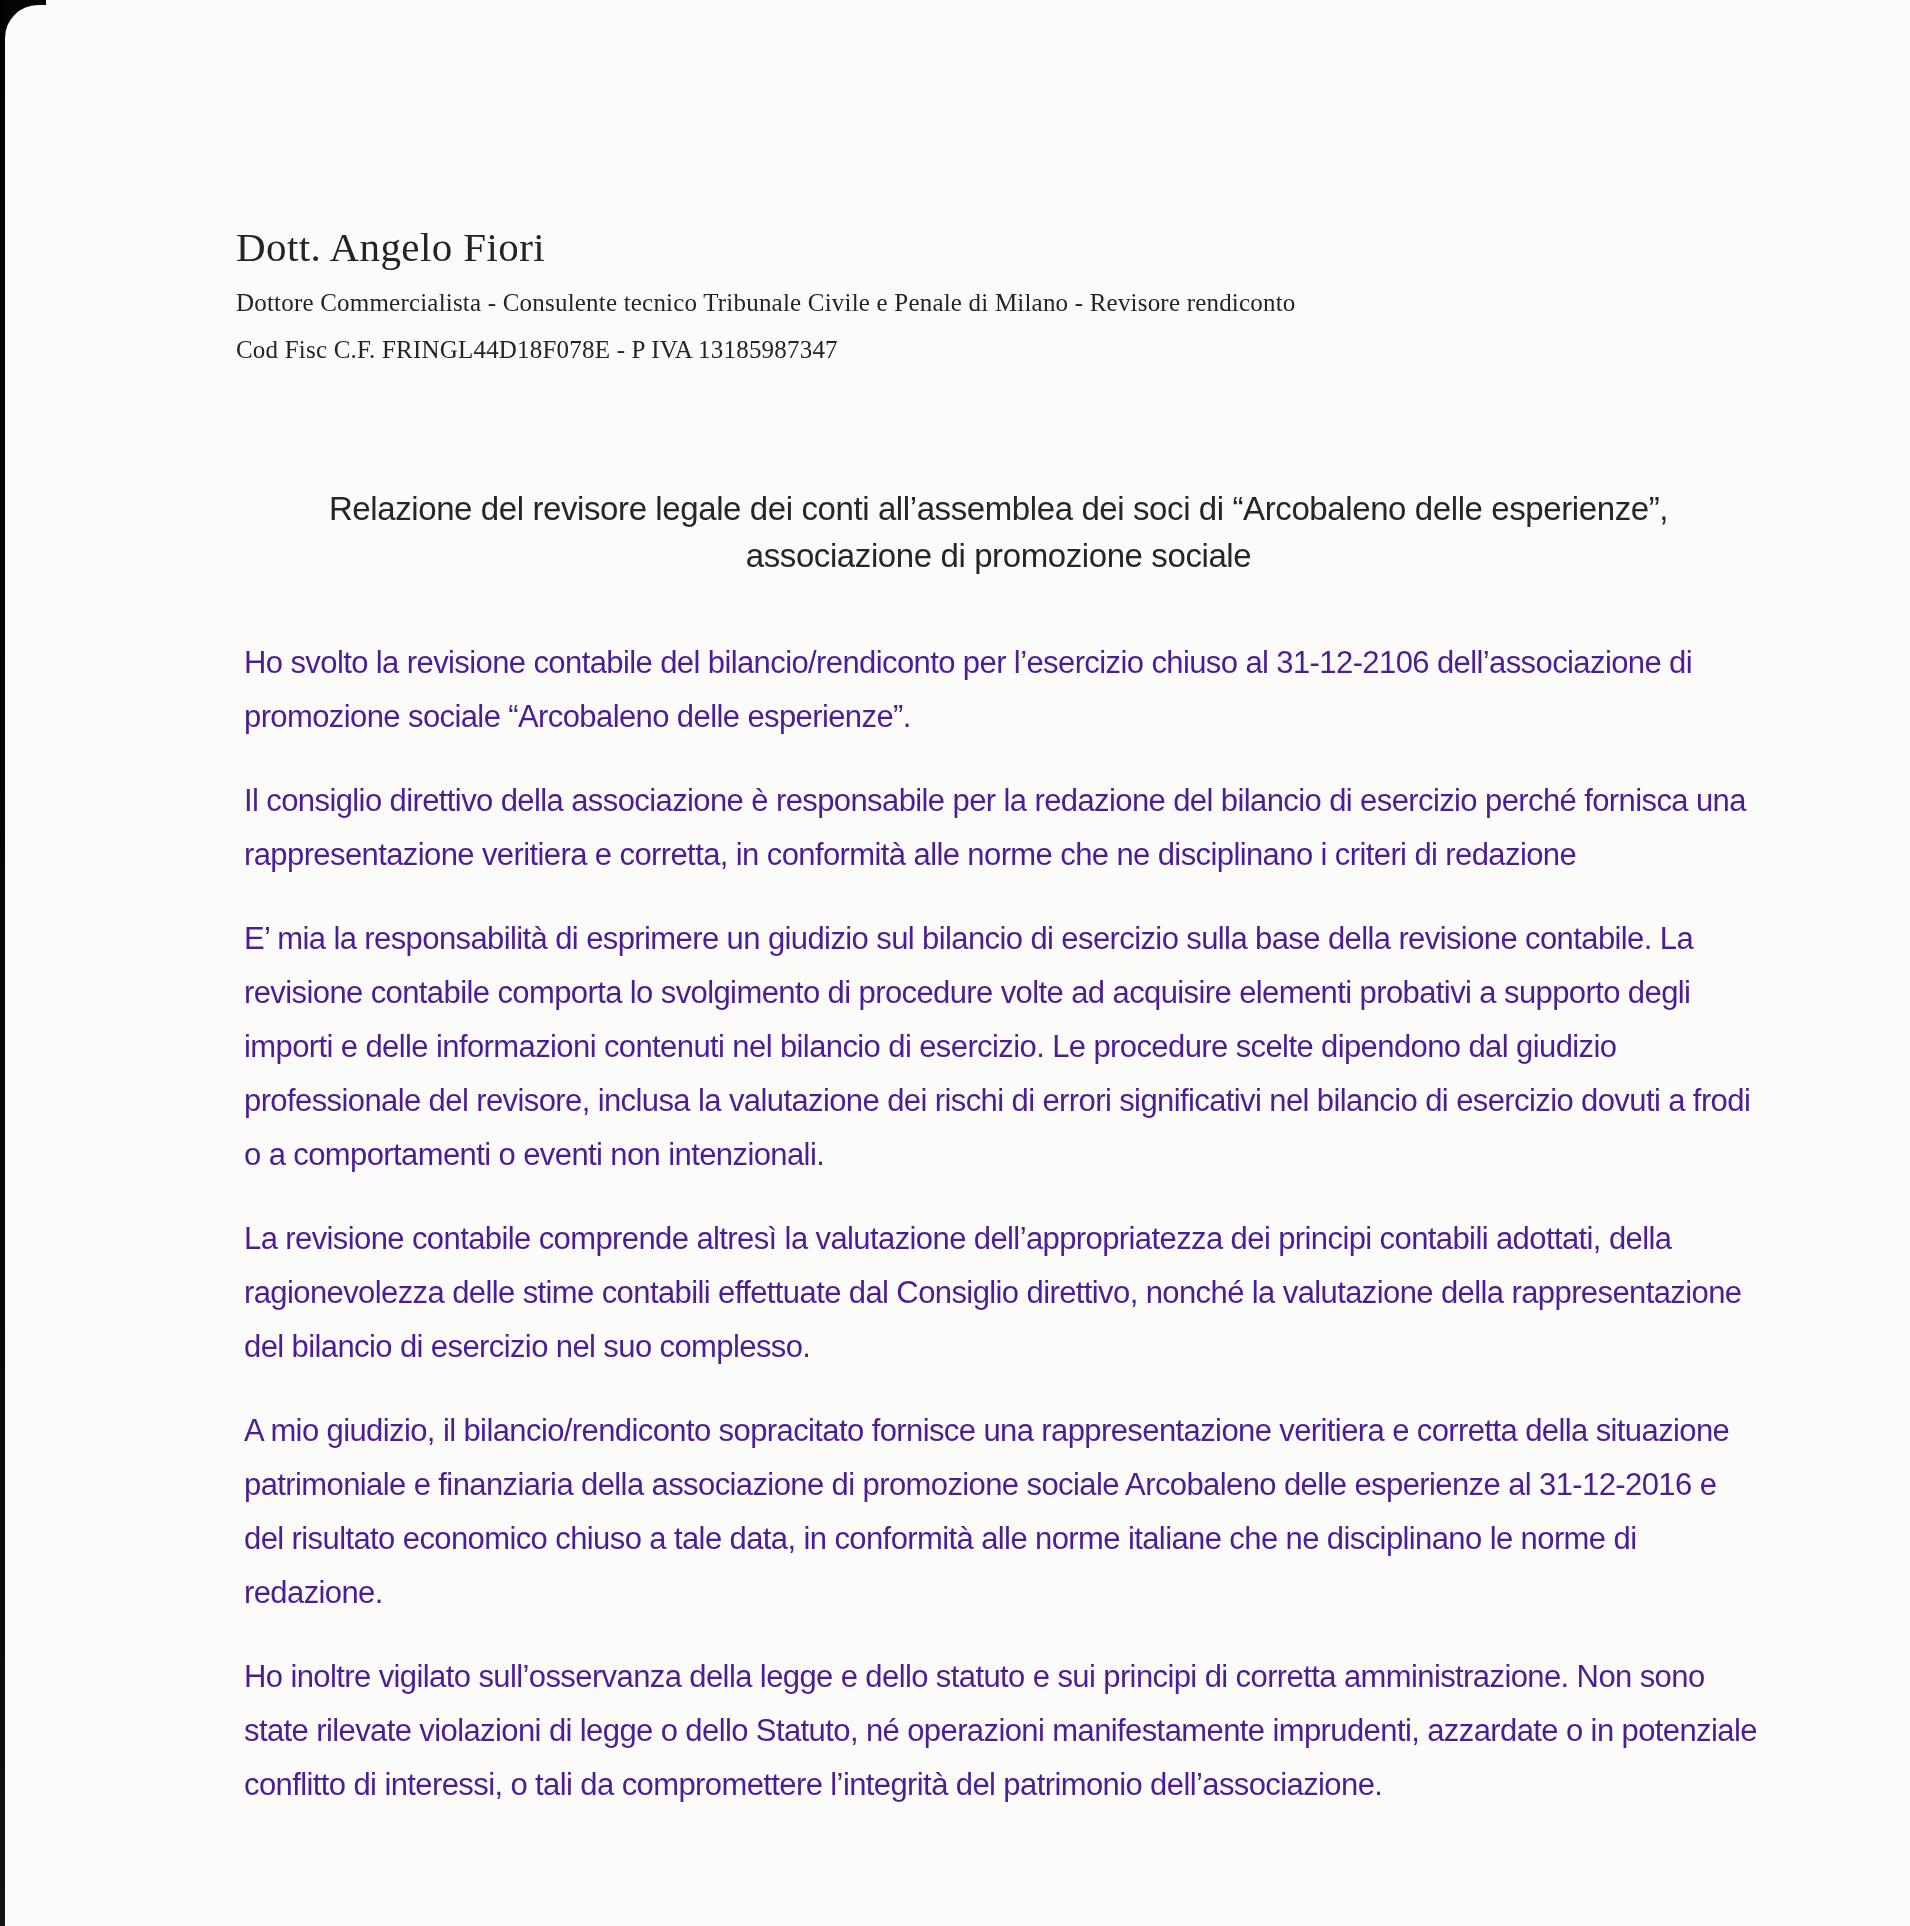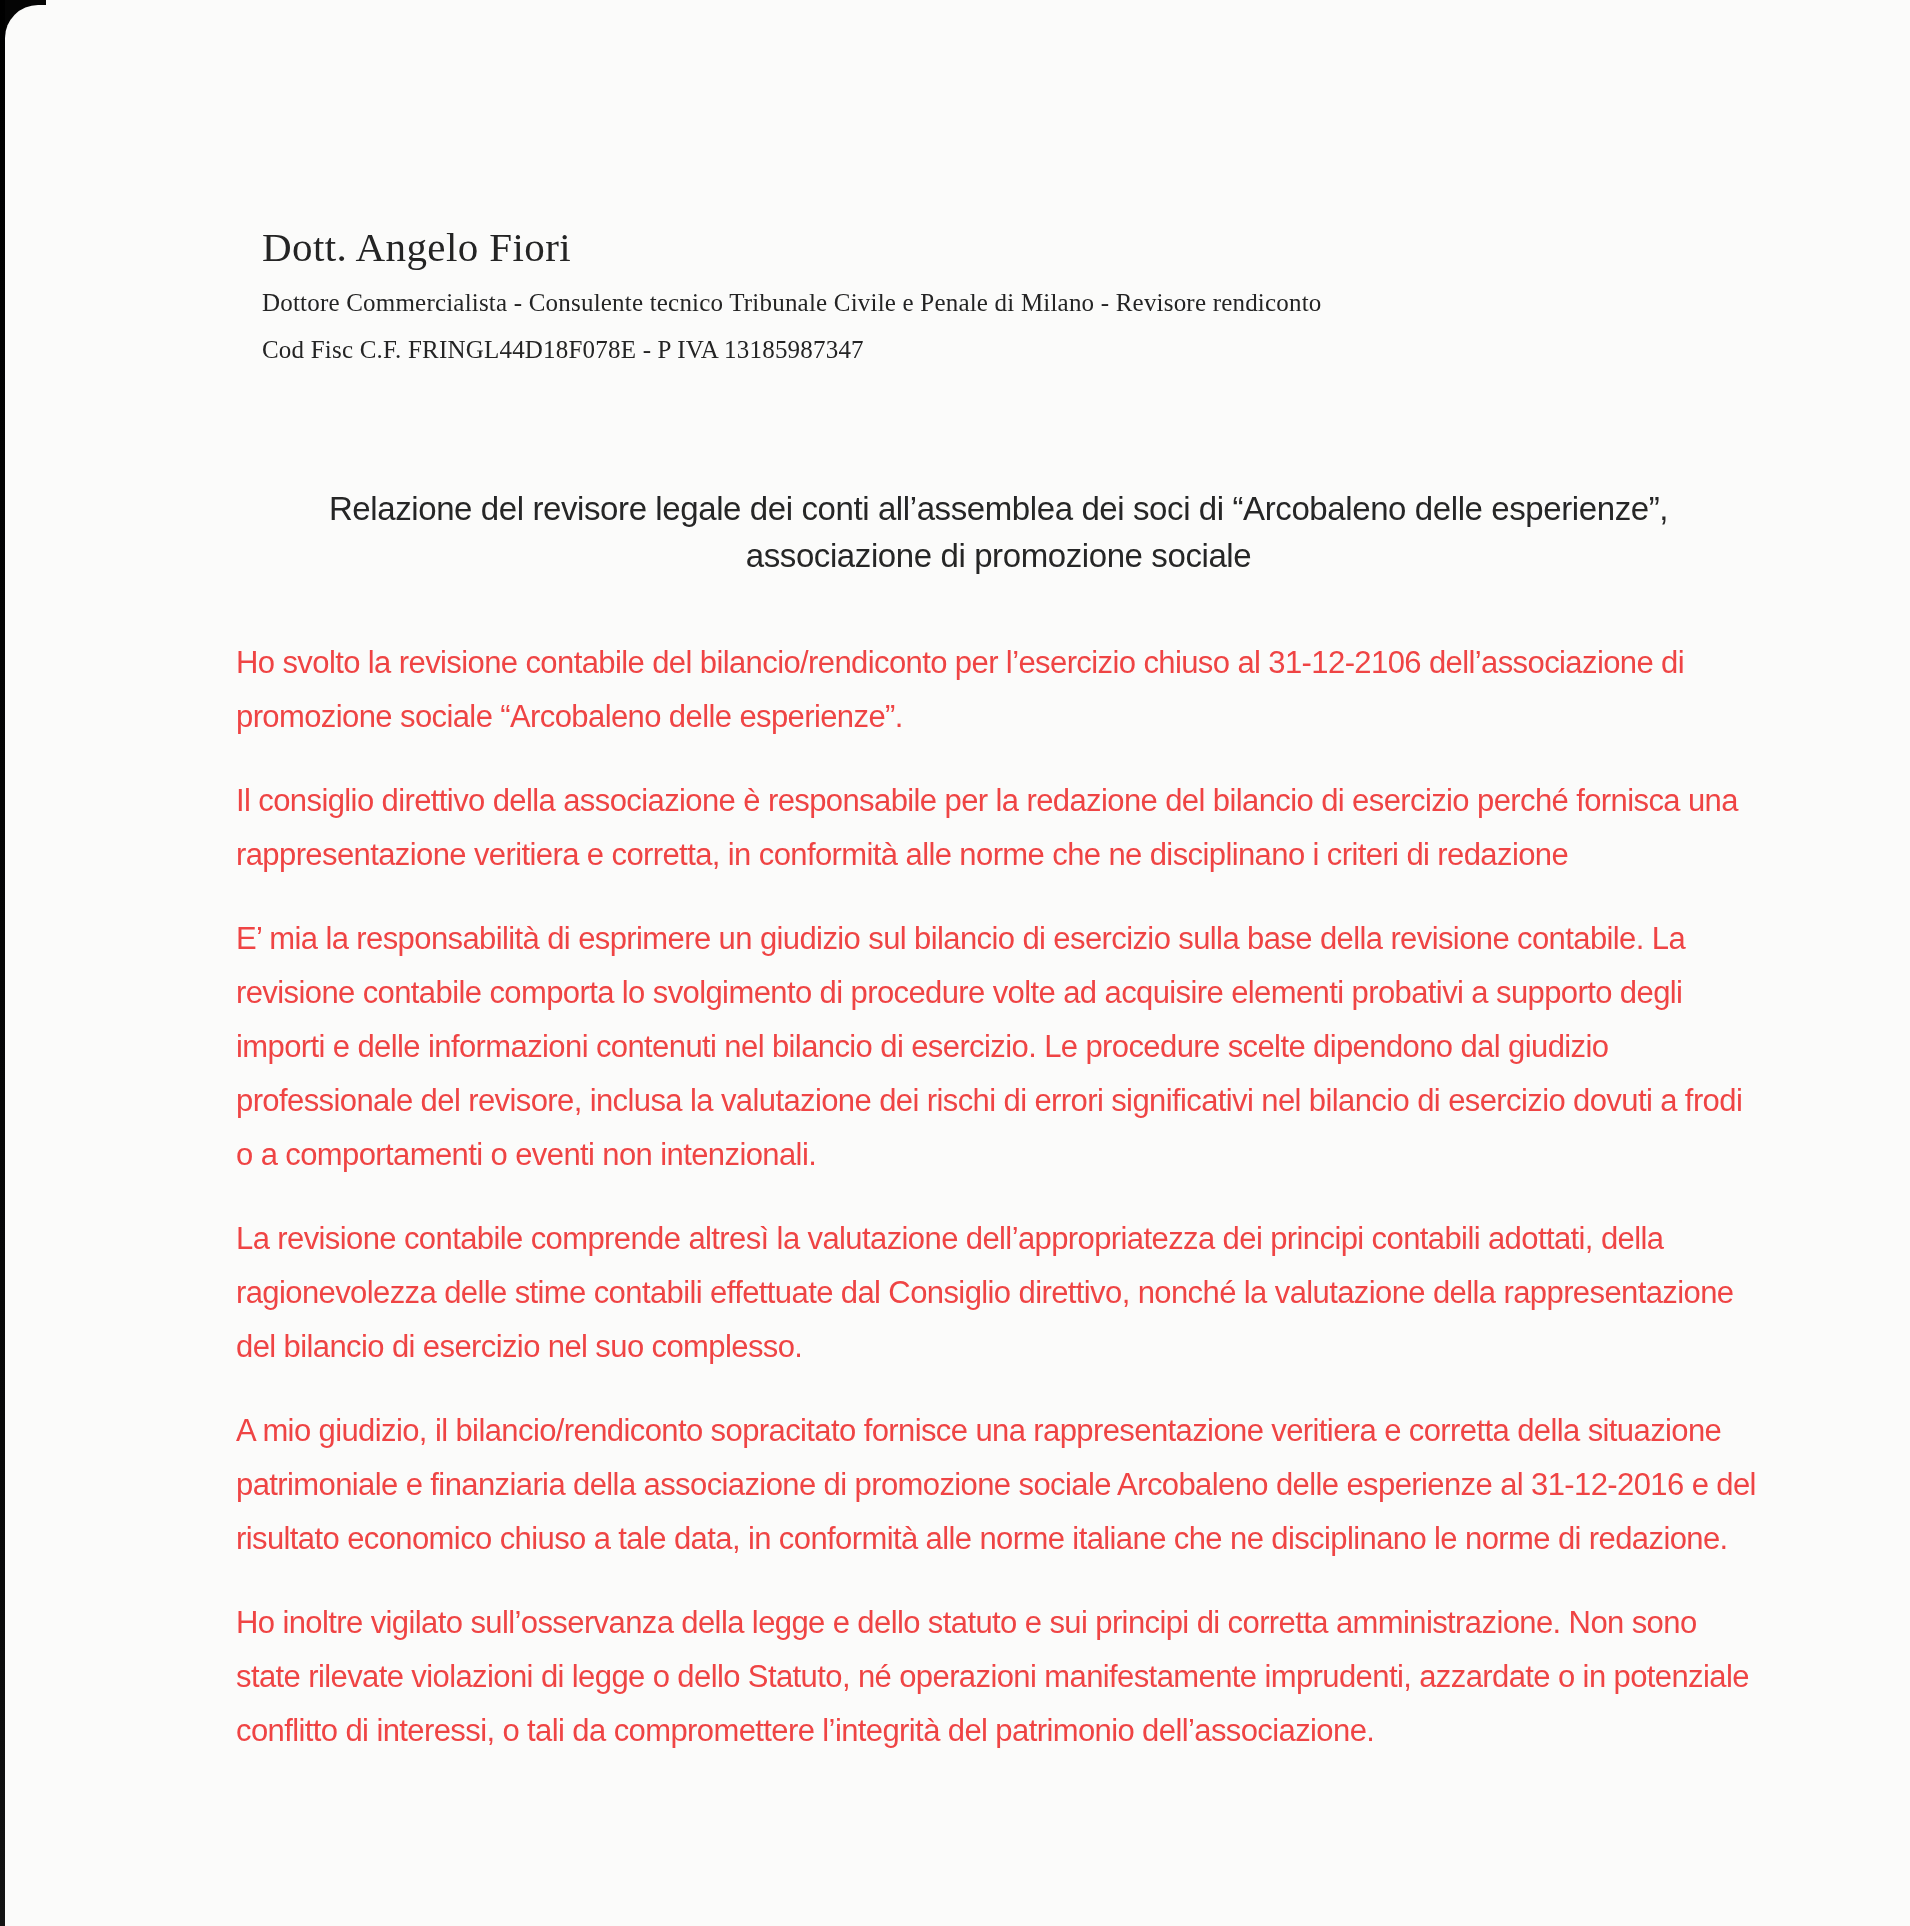--- a/index.html
+++ b/index.html
@@ -45,21 +45,20 @@
     width: 85px;
     height: 85px;
     background: #fbfbfa;
     border-top-left-radius: 33px;
     z-index: 2;
   }
   
   .letterhead {
     font-family: "Liberation Serif", serif;
     color: #242424;
-    margin-left: 26px;
   }
   .lh-name {
     font-size: 41px;
     line-height: 50px;
     margin-bottom: 7px;
     letter-spacing: 0.4px;
   }
   .lh-line {
     font-size: 25px;
     line-height: 47px;
@@ -76,22 +75,22 @@
     letter-spacing: -0.4px;
   }
   
   .body-text {
     margin-top: 57px;
   }
   .body-text p {
     font-size: 31px;
     line-height: 54px;
     letter-spacing: -0.6px;
-    margin: 0 0 30px 0;
-    color: #ef4444;
+    margin: 0 0 30px 8px;
+    color: #4c1d95;
   }
 </style>
 </head>
 <body>
 
 <div class="scan-corner"></div>
 <div class="scan-corner-mask"></div>
 <div class="scan-edge-left"></div>
 
 <div class="page">

